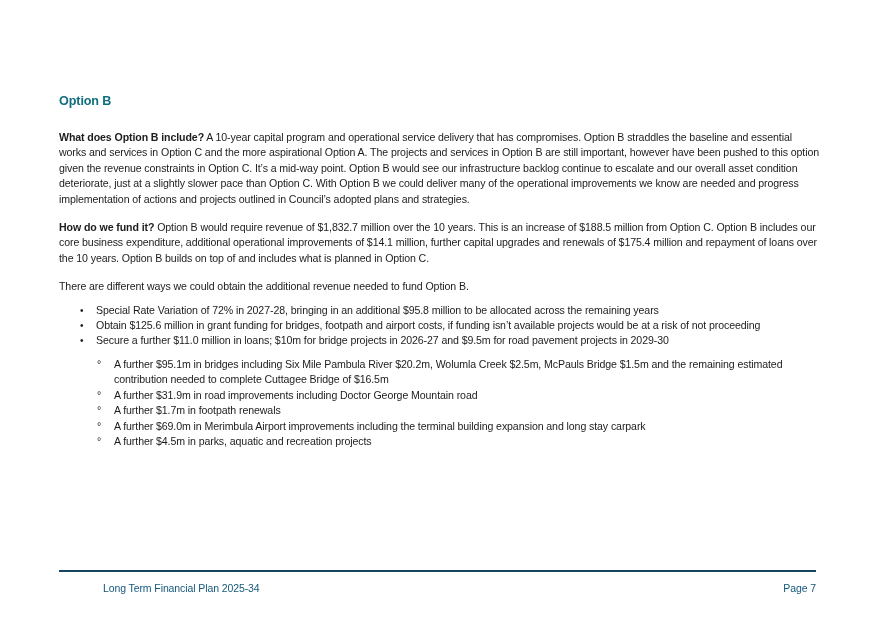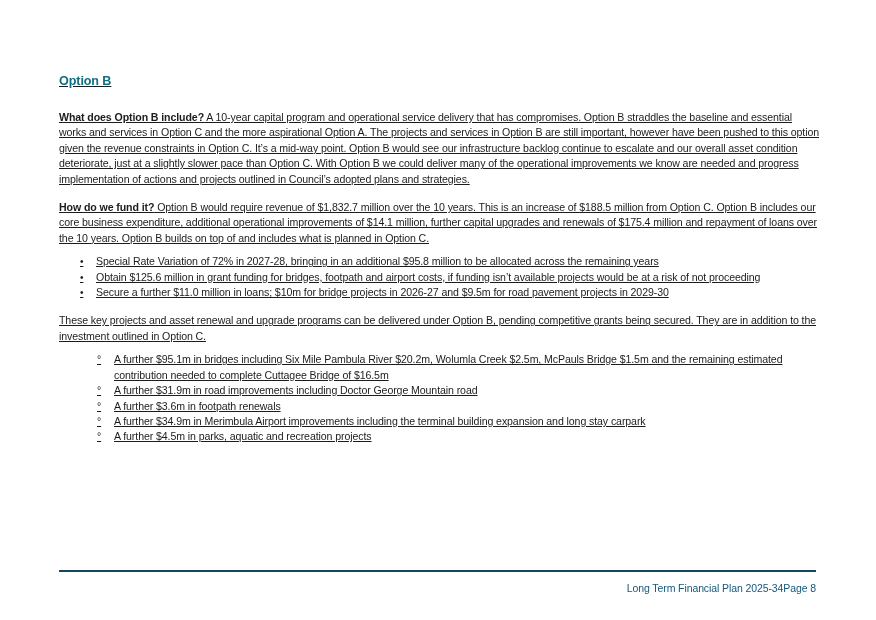--- a/index.html
+++ b/index.html
@@ -14,25 +14,24 @@
     overflow: hidden;
     font-family: "Liberation Sans", "DejaVu Sans", sans-serif;
     color: #1c1c1c;
   }
   .page {
     position: absolute;
     inset: 0;
     background: #ffffff;
   }
   .content {
-    padding: 74px 57px 0 59px;
+    padding: 94px 57px 0 59px;
     font-size: 10.6px;
     line-height: 15.4px;
     letter-spacing: -0.1px;
-    text-decoration: underline;
   }
   h1.heading {
     margin: 0;
     font-size: 12.6px;
     line-height: 14px;
     font-weight: 700;
     color: var(--heading, #116e7e);
   }
   p.para {
     margin: 13px 0 0 0;
@@ -76,81 +75,82 @@
     right: 60px;
     top: 570px;
   }
   .footer-rule {
     border-top: 2px solid var(--rule, #15465c);
     height: 0;
   }
   .footer-row {
     margin-top: 10px;
     display: flex;
-    justify-content: flex-end;
+    justify-content: space-between;
     font-size: 10.5px;
     letter-spacing: -0.1px;
     color: var(--footer_text, #14587c);
+    margin-left: 44px;
   }
 </style>
 </head>
 <body>
 
 <div class="page">
   <div class="content">
 
     <h1 class="heading">Option B</h1>
 
     <p class="para first"><span class="lead">What does Option B include?</span><span>  A 10-year capital program and operational service delivery that has compromises. Option B straddles the baseline and essential works and services in Option C and the more aspirational Option A. The projects and services in Option B are still important, however have been pushed to this option given the revenue constraints in Option C. It’s a mid-way point. Option B would see our infrastructure backlog continue to escalate and our overall asset condition deteriorate, just at a slightly slower pace than Option C. With Option B we could deliver many of the operational improvements we know are needed and progress implementation of actions and projects outlined in Council’s adopted plans and strategies.</span></p>
 
     <p class="para"><span class="lead">How do we fund it?</span><span> Option B would require revenue of $1,832.7 million over the 10 years. This is an increase of $188.5 million from Option C. Option B includes our core business expenditure, additional operational improvements of $14.1 million, further capital upgrades and renewals of $175.4 million and repayment of loans over the 10 years. Option B builds on top of and includes what is planned in Option C.</span></p>
 
+    <p class="para">There are different ways we could obtain the additional revenue needed to fund Option B.</p>
 
     <ul class="bullets level1">
       <li>
         <span class="marker">•</span>
         <span class="li-text">Special Rate Variation of 72% in 2027-28, bringing in an additional $95.8 million to be allocated across the remaining years</span>
       </li>
       <li>
         <span class="marker">•</span>
         <span class="li-text">Obtain $125.6 million in grant funding for bridges, footpath and airport costs, if funding isn’t available projects would be at a risk of not proceeding</span>
       </li>
       <li>
         <span class="marker">•</span>
         <span class="li-text">Secure a further $11.0 million in loans; $10m for bridge projects in 2026-27 and $9.5m for road pavement projects in 2029-30</span>
       </li>
     </ul>
 
-    <p class="para">These key projects and asset renewal and upgrade programs can be delivered under Option B, pending competitive grants being secured. They are in addition to the investment outlined in Option C.</p>
 
     <ul class="bullets level2">
       <li>
         <span class="marker">°</span>
         <span class="li-text">A further $95.1m in bridges including Six Mile Pambula River $20.2m, Wolumla Creek $2.5m, McPauls Bridge $1.5m and the remaining estimated contribution needed to complete Cuttagee Bridge of $16.5m</span>
       </li>
       <li>
         <span class="marker">°</span>
         <span class="li-text">A further $31.9m in road improvements including Doctor George Mountain road</span>
       </li>
       <li>
         <span class="marker">°</span>
-        <span class="li-text">A further $3.6m in footpath renewals</span>
+        <span class="li-text">A further $1.7m in footpath renewals</span>
       </li>
       <li>
         <span class="marker">°</span>
-        <span class="li-text">A further $34.9m in Merimbula Airport improvements including the terminal building expansion and long stay carpark</span>
+        <span class="li-text">A further $69.0m in Merimbula Airport improvements including the terminal building expansion and long stay carpark</span>
       </li>
       <li>
         <span class="marker">°</span>
         <span class="li-text">A further $4.5m in parks, aquatic and recreation projects</span>
       </li>
     </ul>
 
   </div>
 
   <div class="footer">
     <div class="footer-rule"></div>
     <div class="footer-row">
       <span>Long Term Financial Plan 2025-34</span>
-      <span>Page 8</span>
+      <span>Page 7</span>
     </div>
   </div>
 </div>
 
 </body></html>

